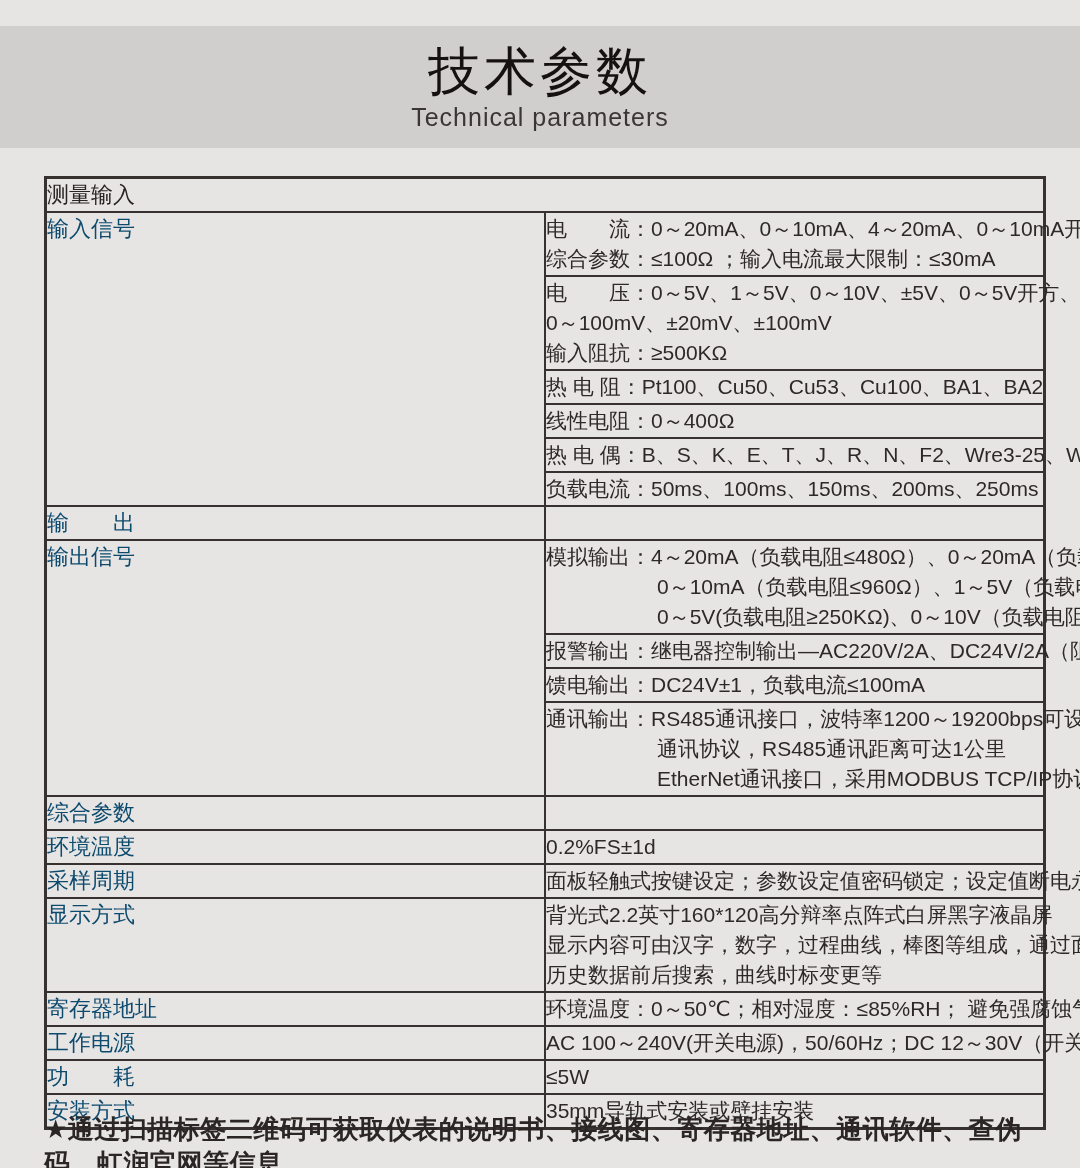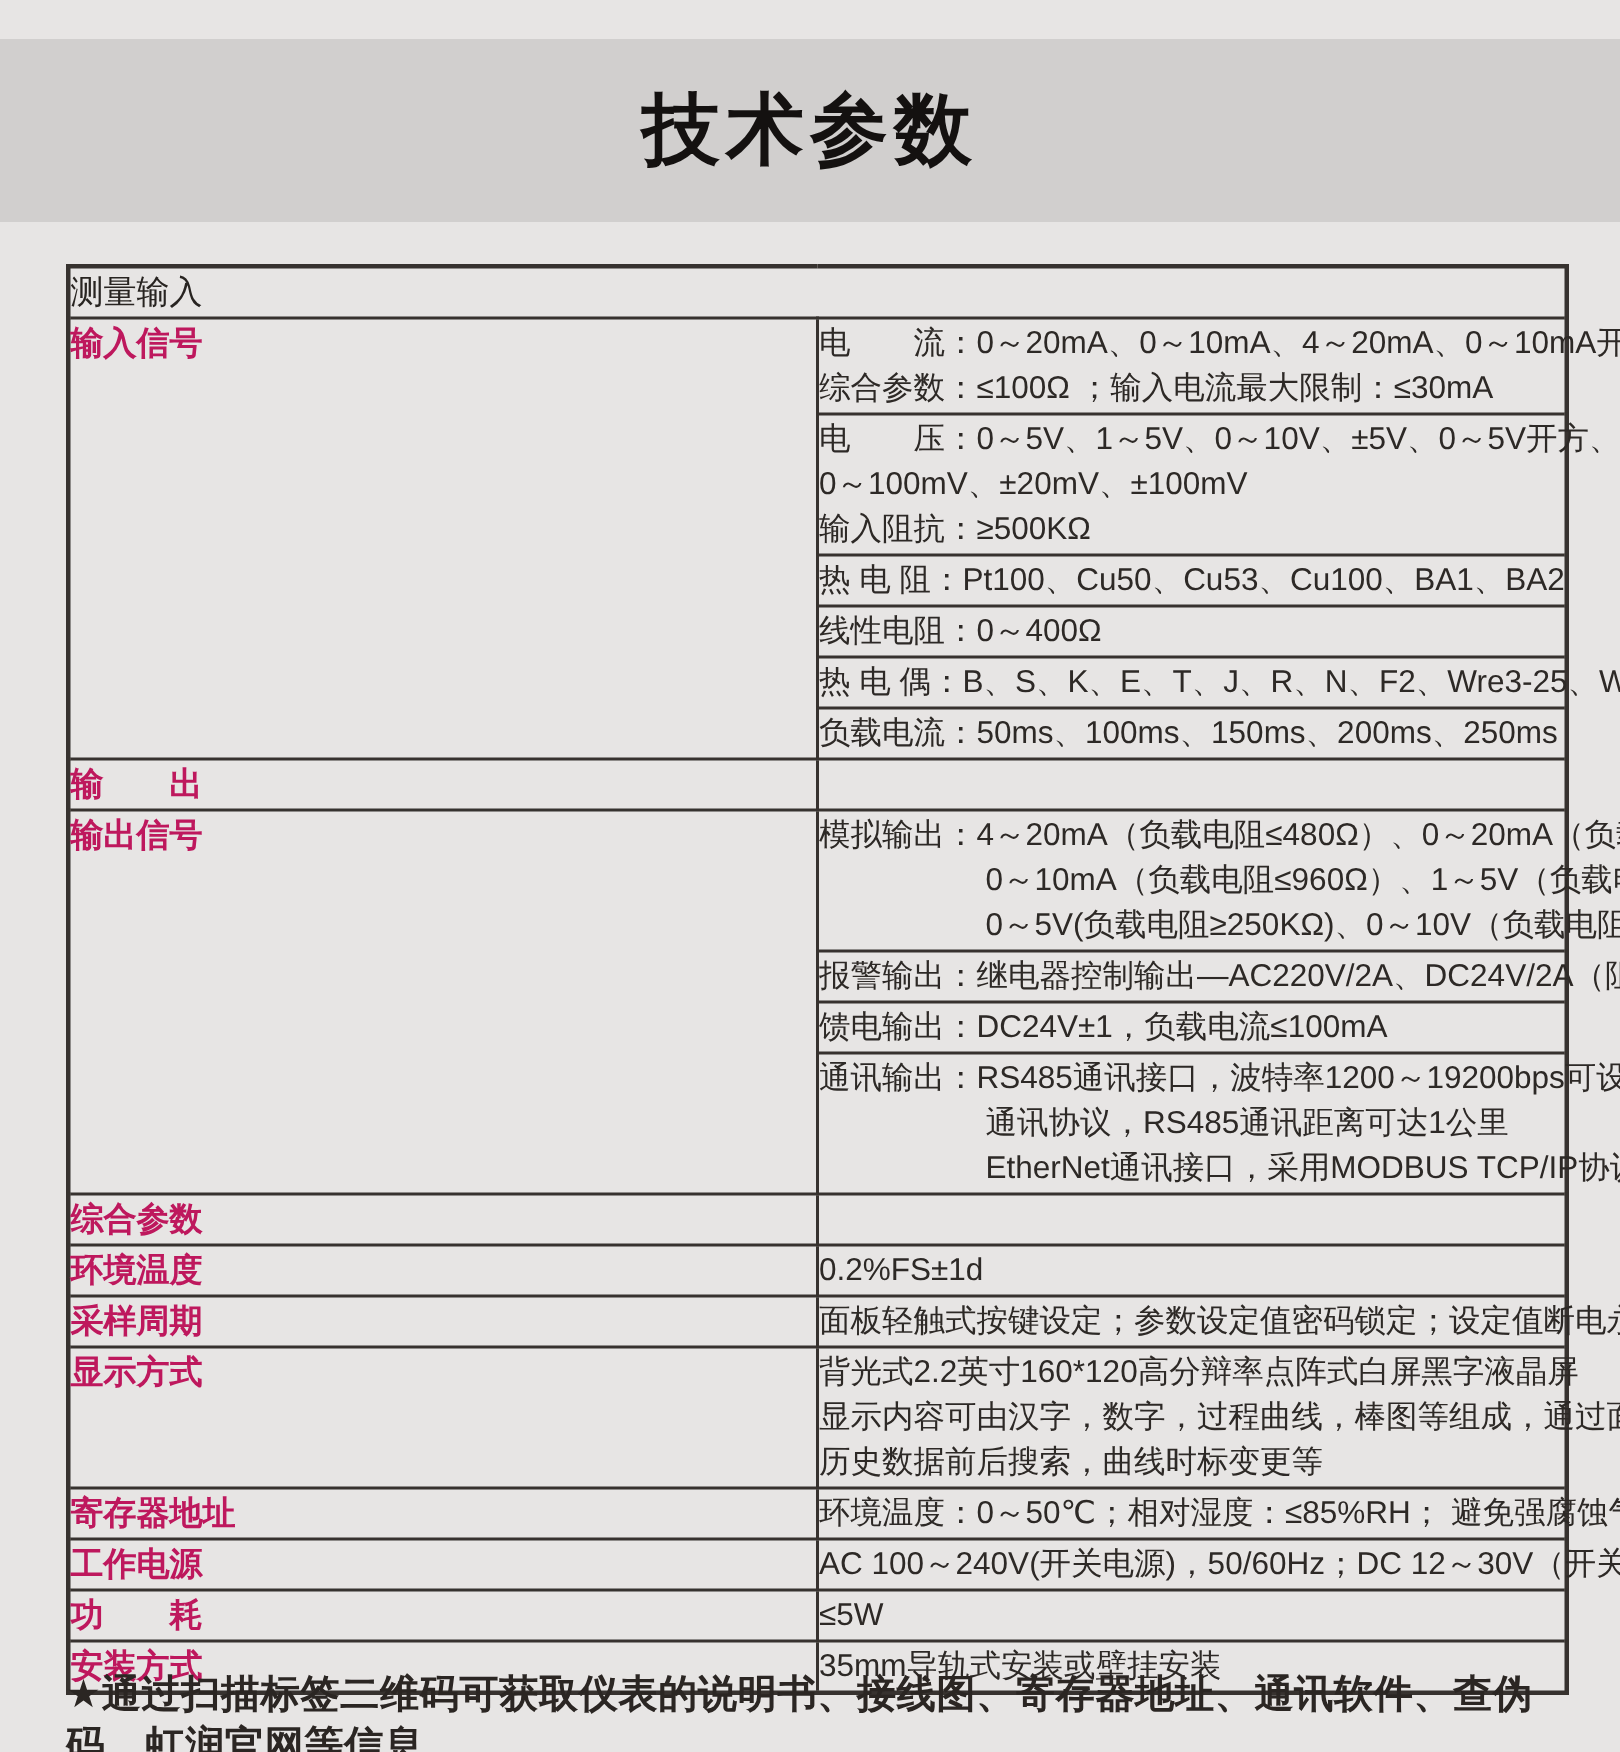--- a/index.html
+++ b/index.html
@@ -9,21 +9,21 @@
     font-family:"Liberation Sans","DejaVu Sans",sans-serif;
     color:#2d2926;
     -webkit-font-smoothing:antialiased;
   }
   .title-band{
     position:absolute;left:0;top:26px;width:1080px;height:122px;
     background:#d1cfce;
     display:flex;flex-direction:column;align-items:center;justify-content:center;
   }
   .title{
-    font-size:52px;font-weight:bold;letter-spacing:4px;color:#141110;
+    font-size:52px;font-weight:normal;letter-spacing:4px;color:#141110;
     line-height:58px;
   }
   .subtitle{
     font-size:25px;color:#393634;letter-spacing:1px;line-height:30px;margin-top:2px;
   }
   .spec-table-wrap{
     position:absolute;left:44px;top:176px;width:1002px;
   }
   table.spec{
     width:100%;
@@ -36,22 +36,21 @@
     padding:1px 4px 1px 0;
     vertical-align:top;
     margin-top:22px;
   }
   td.label-cell{
     width:139px;
     padding-left:18px;
     font-size:22px;
     line-height:30px;
     white-space:pre;
-    color:#be185d;
-    font-weight:bold;
+    color:#0c4a6e;
   }
   td.value-cell{
     padding-left:17px;
     font-size:21px;
     color:#2d2926;
   }
   td.full-cell{
     padding-left:18px;
     font-size:22px;
     line-height:30px;
@@ -68,20 +67,21 @@
     position:absolute;left:44px;top:1112px;width:1010px;
     font-size:26px;font-weight:bold;color:#2b2623;
     line-height:34px;letter-spacing:0.5px;
   }
 </style>
 </head>
 <body>
 
 <div class="title-band">
   <div class="title">技术参数</div>
+  <div class="subtitle">Technical parameters</div>
 </div>
 
 <div class="spec-table-wrap">
   <table class="spec">
     <tbody>
         <tr>
           <td class="full-cell" colspan="2">测量输入</td>
         </tr>
         <tr>
           <td class="label-cell" rowspan="6">输入信号</td>

